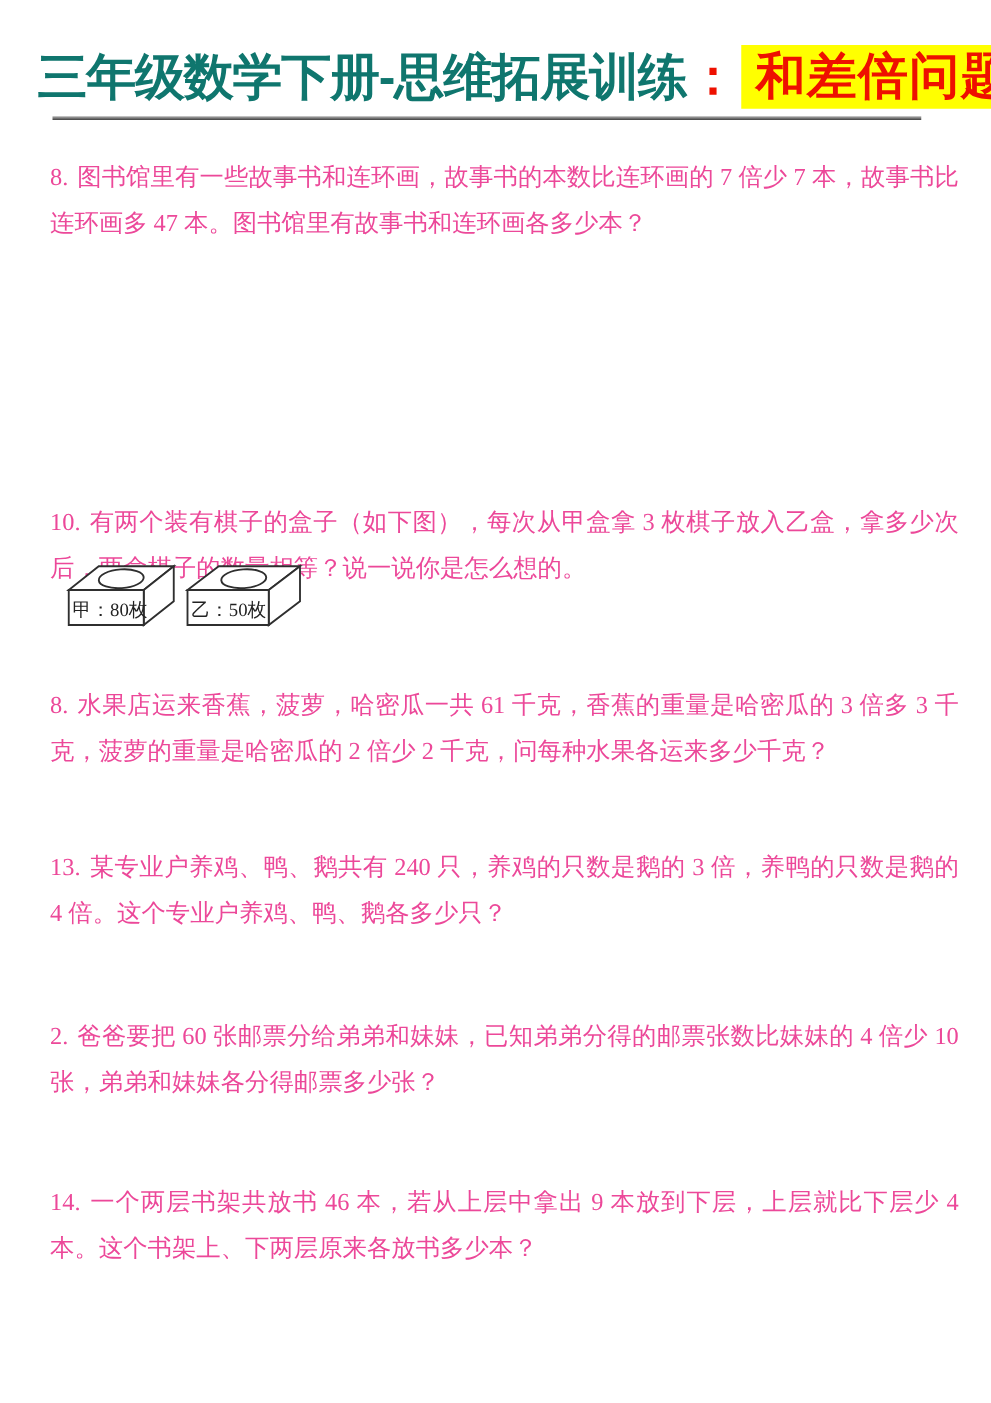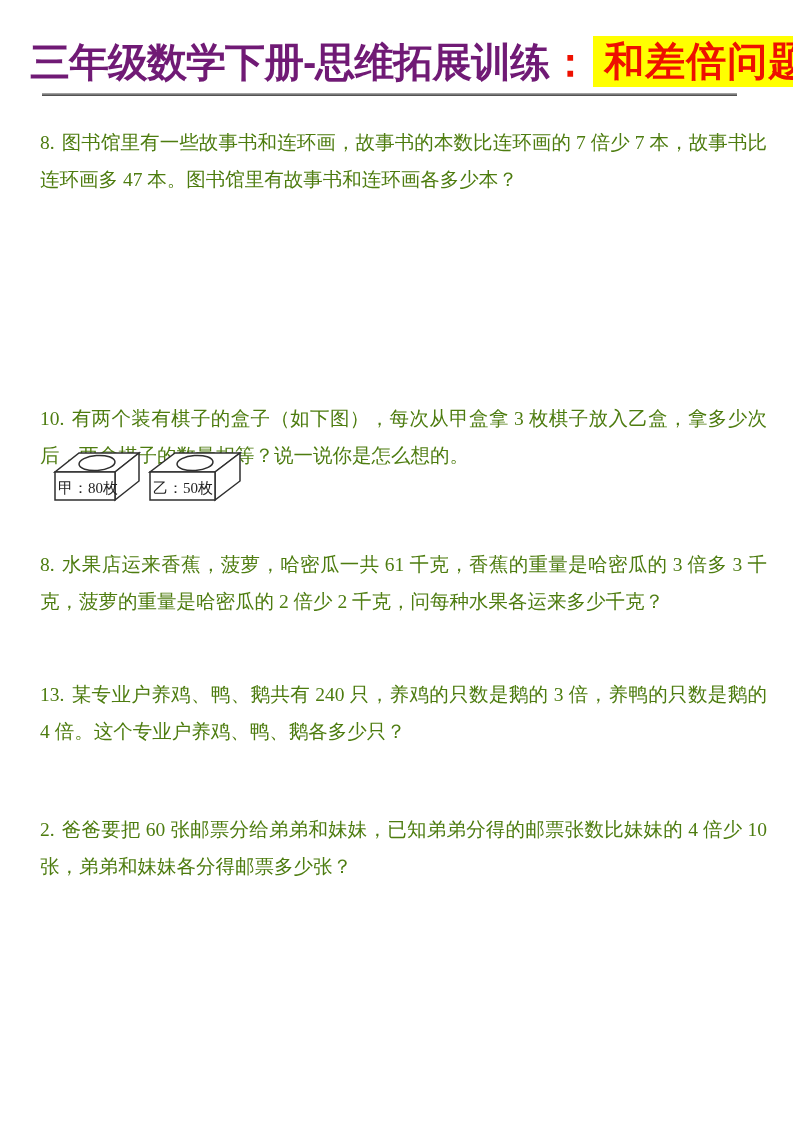--- a/index.html
+++ b/index.html
@@ -19,21 +19,21 @@
     top: 36px;
     width: 760px;
     display: flex;
     align-items: center;
     white-space: nowrap;
     font-family: "Liberation Sans", "DejaVu Sans", sans-serif;
     font-weight: 900;
     font-size: 40px;
     line-height: 48px;
   }
-  .title-main { color: #701a75; letter-spacing: -1px; }
+  .title-main { color: #0f766e; letter-spacing: -1px; }
   .title-colon { color: #ee1000; margin: 0 3px 0 1px; }
   .title-highlight {
     display: inline-block;
     background: #ffff00;
     color: #ee1000;
     padding: 1px 11px 2px 11px;
     letter-spacing: 1px;
   }
   .rule {
     position: absolute;
@@ -43,21 +43,21 @@
     height: 3px;
     background: linear-gradient(#b3b3b3, #3f3f3f);
   }
   .problem {
     position: absolute;
     left: 40px;
     width: 727px;
     font-size: 19.5px;
     line-height: 37px;
     text-align: justify;
-    color: #4d7c0f;
+    color: #ec4899;
   }
   .pnum { margin-right: 7px; }
   .p8  { top: 124px; }
   .p9  { top: 251px; }
   .p10 { top: 400px; }
   .p11 { top: 546px; }
   .p12 { top: 676px; }
   .p13 { top: 811px; }
   .p14 { top: 944px; }
   .diagram {
@@ -113,14 +113,15 @@
       <text class="box-label" x="109" y="47" stroke="none">乙：50枚</text>
     </svg>
   </div>
 
   <p class="problem p11"><span class="pnum">8.</span><span>水果店运来香蕉，菠萝，哈密瓜一共 61 千克，香蕉的重量是哈密瓜的 3 倍多 3 千克，菠萝的重量是哈密瓜的 2 倍少 2 千克，问每种水果各运来多少千克？</span></p>
 
   <p class="problem p12"><span class="pnum">13.</span><span>某专业户养鸡、鸭、鹅共有 240 只，养鸡的只数是鹅的 3 倍，养鸭的只数是鹅的 4 倍。这个专业户养鸡、鸭、鹅各多少只？</span></p>
 
   <p class="problem p13"><span class="pnum">2.</span><span>爸爸要把 60 张邮票分给弟弟和妹妹，已知弟弟分得的邮票张数比妹妹的 4 倍少 10 张，弟弟和妹妹各分得邮票多少张？</span></p>
 
+  <p class="problem p14"><span class="pnum">14.</span><span>一个两层书架共放书 46 本，若从上层中拿出 9 本放到下层，上层就比下层少 4 本。这个书架上、下两层原来各放书多少本？</span></p>
 
 </div>
 
 </body></html>

